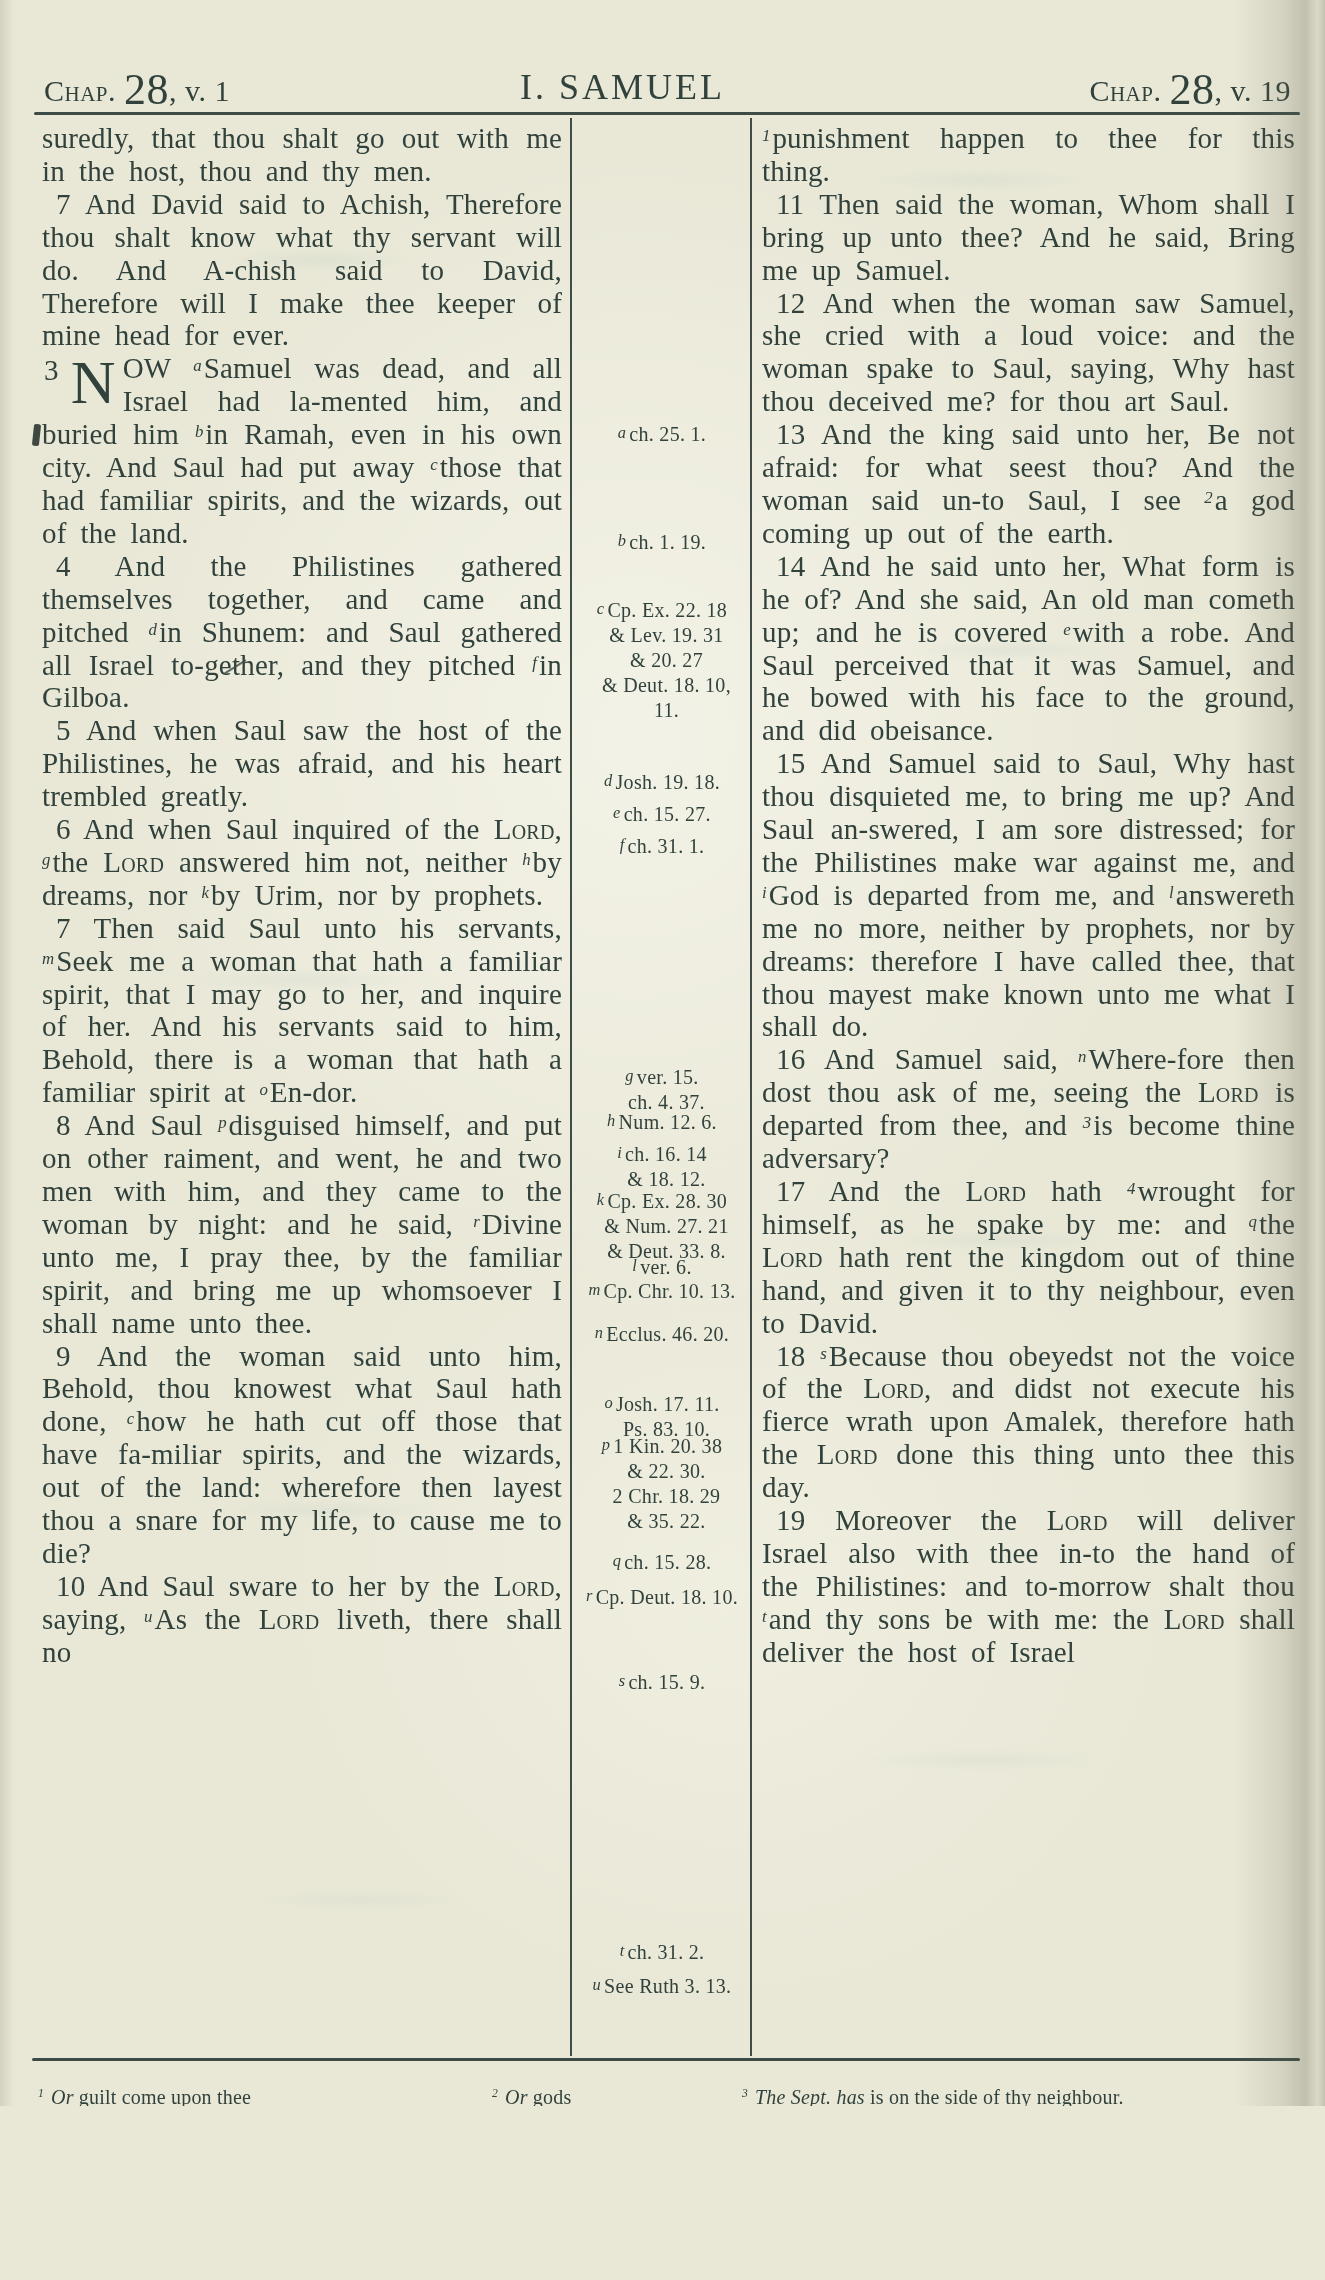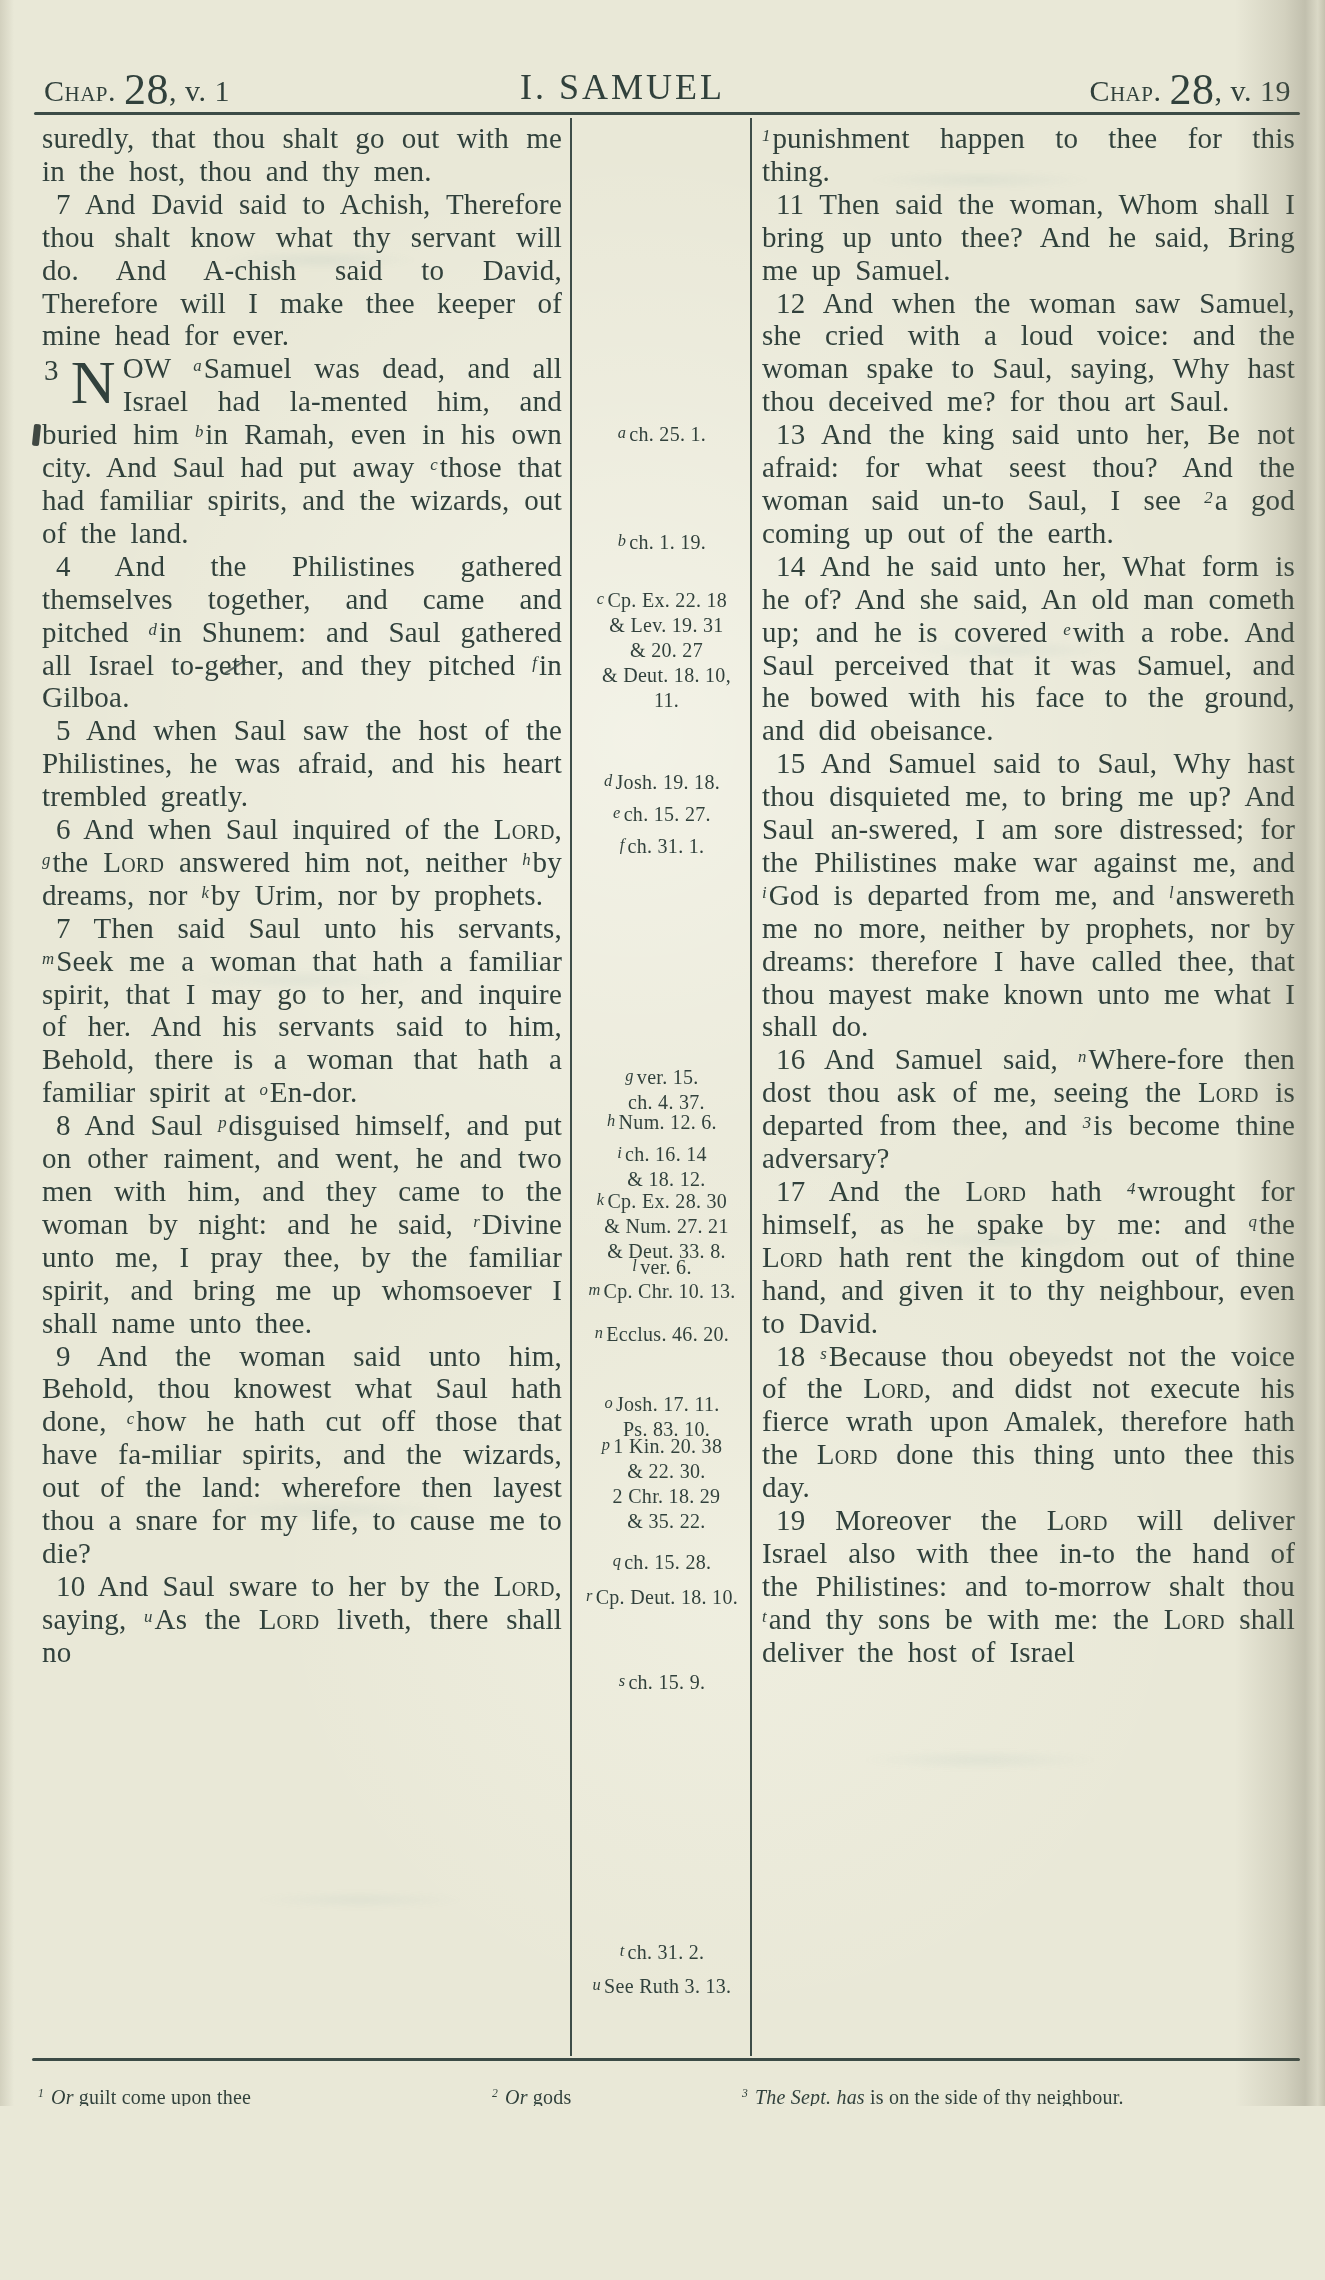--- a/index.html
+++ b/index.html
@@ -112,21 +112,21 @@
       <p class="para verse">5 And when Saul saw the host of the Philistines, he was afraid, and his heart trembled greatly.</p>
       <p class="para verse">6 And when Saul inquired of the <span class="sc">Lord</span>, <sup class="r">g</sup>the <span class="sc">Lord</span> answered him not, neither <sup class="r">h</sup>by dreams, nor <sup class="r">k</sup>by Urim, nor by prophets.</p>
       <p class="para verse">7 Then said Saul unto his servants, <sup class="r">m</sup>Seek me a woman that hath a familiar spirit, that I may go to her, and inquire of her. And his servants said to him, Behold, there is a woman that hath a familiar spirit at <sup class="r">o</sup>En-dor.</p>
       <p class="para verse">8 And Saul <sup class="r">p</sup>disguised himself, and put on other raiment, and went, he and two men with him, and they came to the woman by night: and he said, <sup class="r">r</sup>Divine unto me, I pray thee, by the familiar spirit, and bring me up whomsoever I shall name unto thee.</p>
       <p class="para verse">9 And the woman said unto him, Behold, thou knowest what Saul hath done, <sup class="r">c</sup>how he hath cut off those that have fa-miliar spirits, and the wizards, out of the land: wherefore then layest thou a snare for my life, to cause me to die?</p>
       <p class="para verse">10 And Saul sware to her by the <span class="sc">Lord</span>, saying, <sup class="r">u</sup>As the <span class="sc">Lord</span> liveth, there shall no</p>
     </div>
   <div class="col-center" id="refCol">
       <div class="refent" style="top: 302px;"><i class="rl">a</i>ch. 25. 1.</div>
       <div class="refent" style="top: 410px;"><i class="rl">b</i>ch. 1. 19.</div>
-      <div class="refent" style="top: 468px; font-family: Liberation Serif, serif;"><i class="rl">c</i>Cp. Ex. 22. 18<br><span class="cont">&amp; Lev. 19. 31</span><br><span class="cont">&amp; 20. 27</span><br><span class="cont">&amp; Deut. 18. 10,</span><br><span class="cont">11.</span></div>
+      <div class="refent" style="top: 478px; font-family: Liberation Serif, serif;"><i class="rl">c</i>Cp. Ex. 22. 18<br><span class="cont">&amp; Lev. 19. 31</span><br><span class="cont">&amp; 20. 27</span><br><span class="cont">&amp; Deut. 18. 10,</span><br><span class="cont">11.</span></div>
       <div class="refent" style="top: 650px;"><i class="rl">d</i>Josh. 19. 18.</div>
       <div class="refent" style="top: 682px;"><i class="rl">e</i>ch. 15. 27.</div>
       <div class="refent" style="top: 714px;"><i class="rl">f</i>ch. 31. 1.</div>
       <div class="refent" style="top: 945px;"><i class="rl">g</i>ver. 15.<br><span class="cont">ch. 4. 37.</span></div>
       <div class="refent" style="top: 990px;"><i class="rl">h</i>Num. 12. 6.</div>
       <div class="refent" style="top: 1022px;"><i class="rl">i</i>ch. 16. 14<br><span class="cont">&amp; 18. 12.</span></div>
       <div class="refent" style="top: 1069px;"><i class="rl">k</i>Cp. Ex. 28. 30<br><span class="cont">&amp; Num. 27. 21</span><br><span class="cont">&amp; Deut. 33. 8.</span></div>
       <div class="refent" style="top: 1135px;"><i class="rl">l</i>ver. 6.</div>
       <div class="refent" style="top: 1159px;"><i class="rl">m</i>Cp. Chr. 10. 13.</div>
       <div class="refent" style="top: 1202px;"><i class="rl">n</i>Ecclus. 46. 20.</div>

